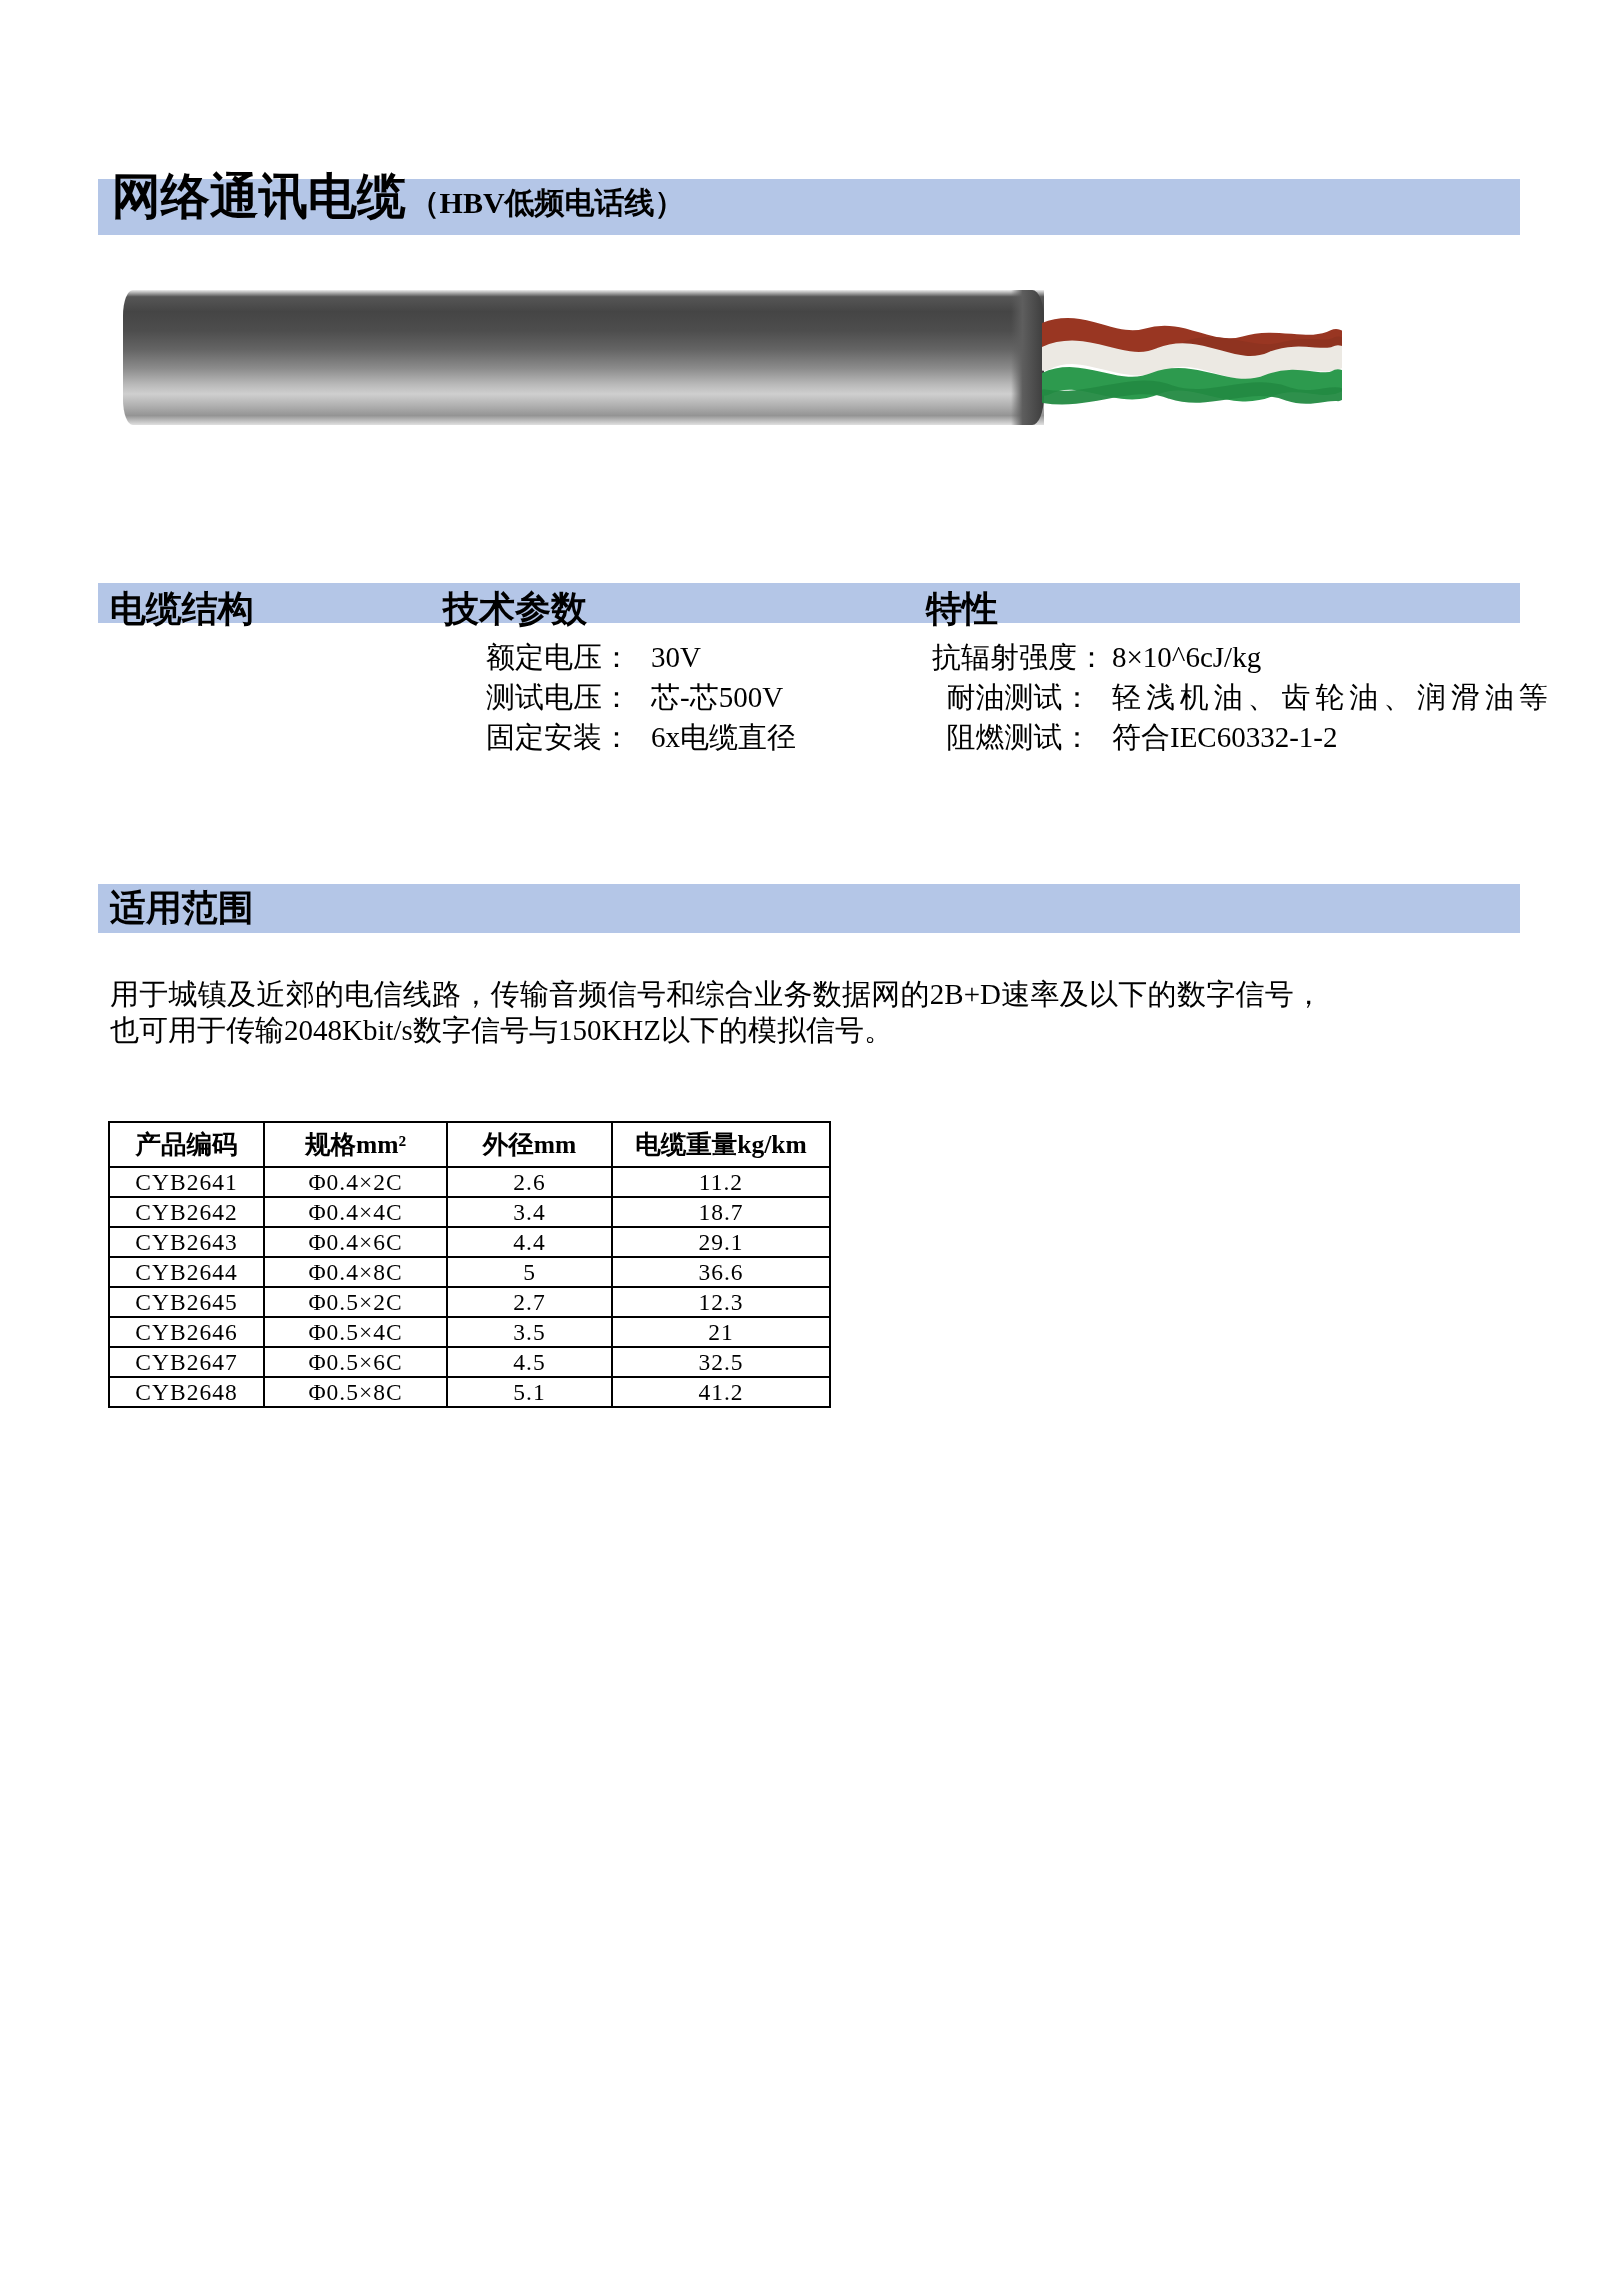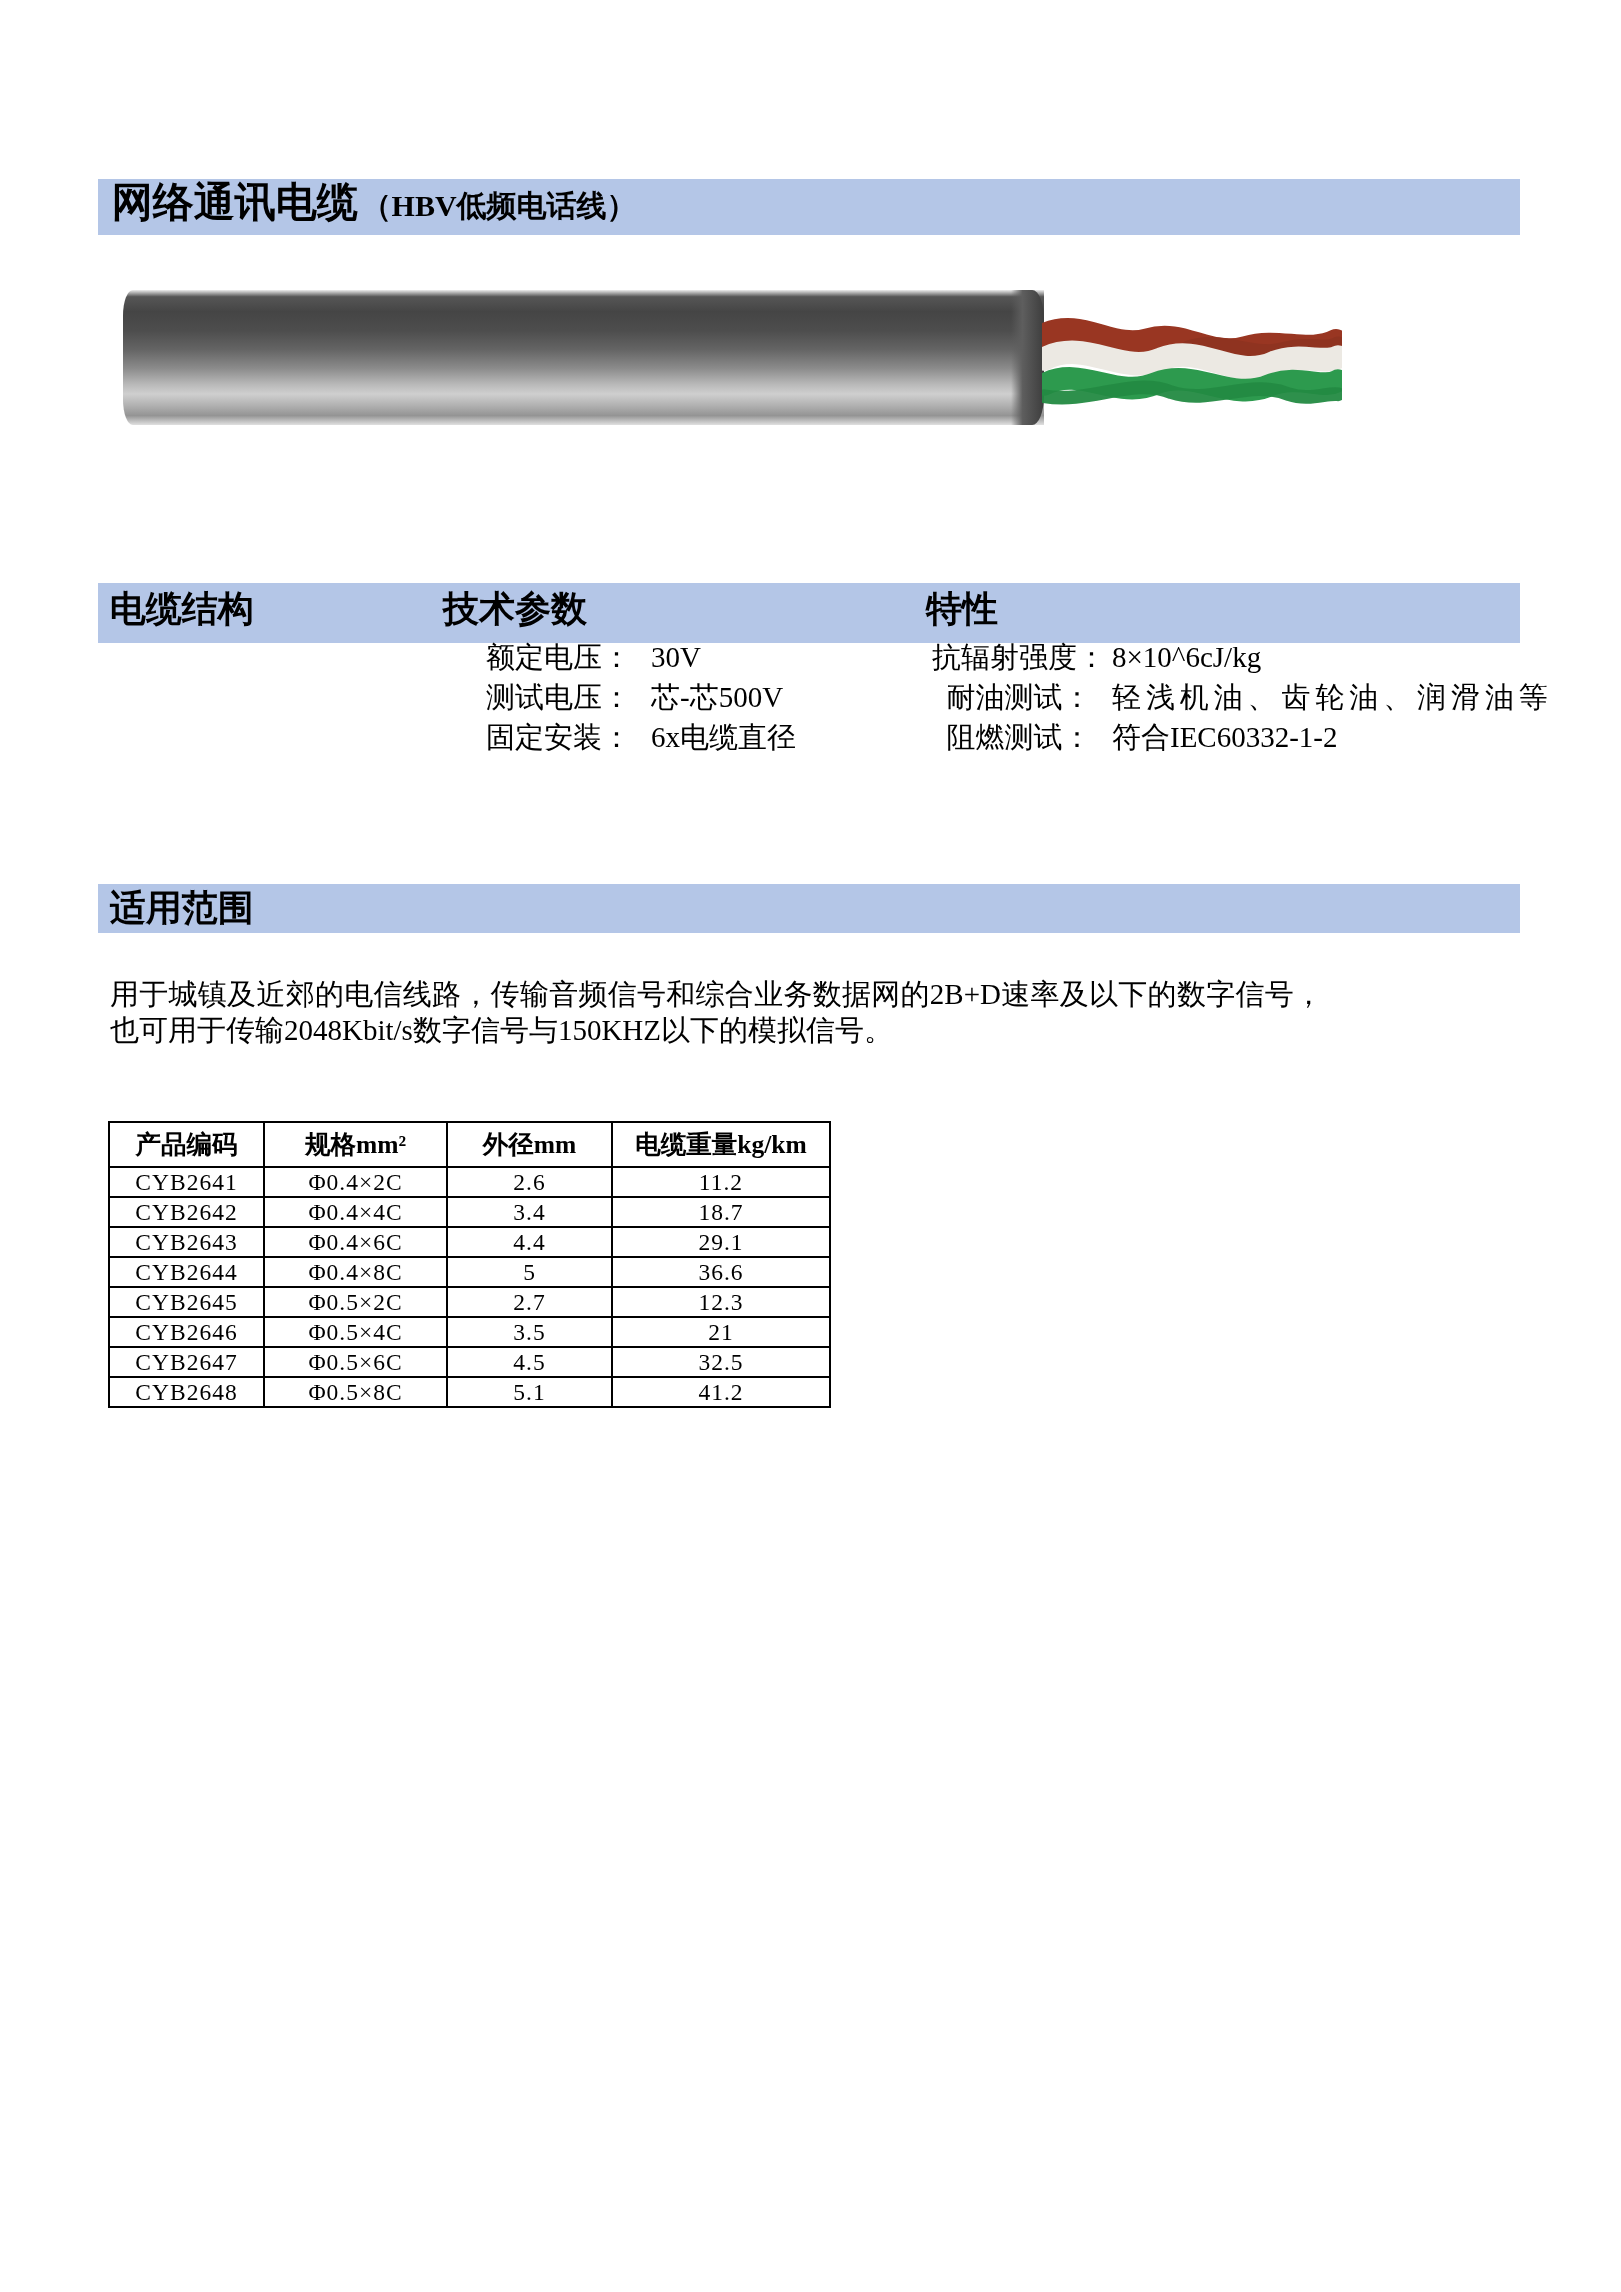--- a/index.html
+++ b/index.html
@@ -6,41 +6,41 @@
   .page {
     position:relative; width:1621px; height:2293px; background:#ffffff;
     font-family:"Liberation Serif","DejaVu Serif",serif; color:#000;
     overflow:hidden;
   }
   .bar { position:absolute; left:98px; width:1422px; background:#b4c6e7; }
 
   
   .title-bar { top:179px; height:56px; }
   .title-bar .inner { position:absolute; left:13.7px; bottom:4.9px; white-space:nowrap; }
-  .doc-title { font-size:41px; font-weight:bold;margin-top:17px; }
+  .doc-title { font-size:49px; font-weight:bold;margin-top:17px; }
   .doc-subtitle { font-size:30px; font-weight:bold; margin-left:3.9px; }
 
   
   .cable { position:absolute; left:123px; top:290px; width:1220px; height:137px; }
   .jacket {
     position:absolute; left:0; top:0; width:921px; height:135px;
     border-radius:9.8px 0 0 9.8px / 25.5px 0 0 25.5px;
     background:linear-gradient(180deg,
       #ededed 0%, #565656 5%, #454545 16%, #4d4d4d 30%, #646464 44%,
       #8b8b8b 58%, #b9b9b9 70%, #cfcfcf 77%, #b3b3b3 85%, #949494 93%, #e0e0e0 100%);
   }
   .jacket-end {
     position:absolute; left:888px; top:0; width:33px; height:135px;
     background:linear-gradient(90deg, rgba(80,80,80,0) 0%, #5e5e5e 35%, #3d3d3d 100%);
     border-radius:0 11.8px 11.8px 0 / 0 29px 29px 0;
   }
   .pairs { position:absolute; left:919px; top:15.7px; }
 
   
-  .tri-bar { top:583px; height:60px; }
+  .tri-bar { top:583px; height:40px; }
   .tri-bar span { position:absolute; top:0; line-height:52px; font-size:36px; font-weight:bold; white-space:nowrap; }
   .h-structure { left:11.8px; }
   .h-params    { left:345px; }
   .h-features  { left:828px; }
 
   
   .spec-col { position:absolute; top:637px; font-size:29px; }
   .spec-col .row { display:flex; height:40px; line-height:40px; white-space:nowrap; }
   .col-a { left:108px; } .col-a .lbl { width:154px; }
   .col-b { left:443px; } .col-b .lbl { width:165px;margin-left:43px; }

